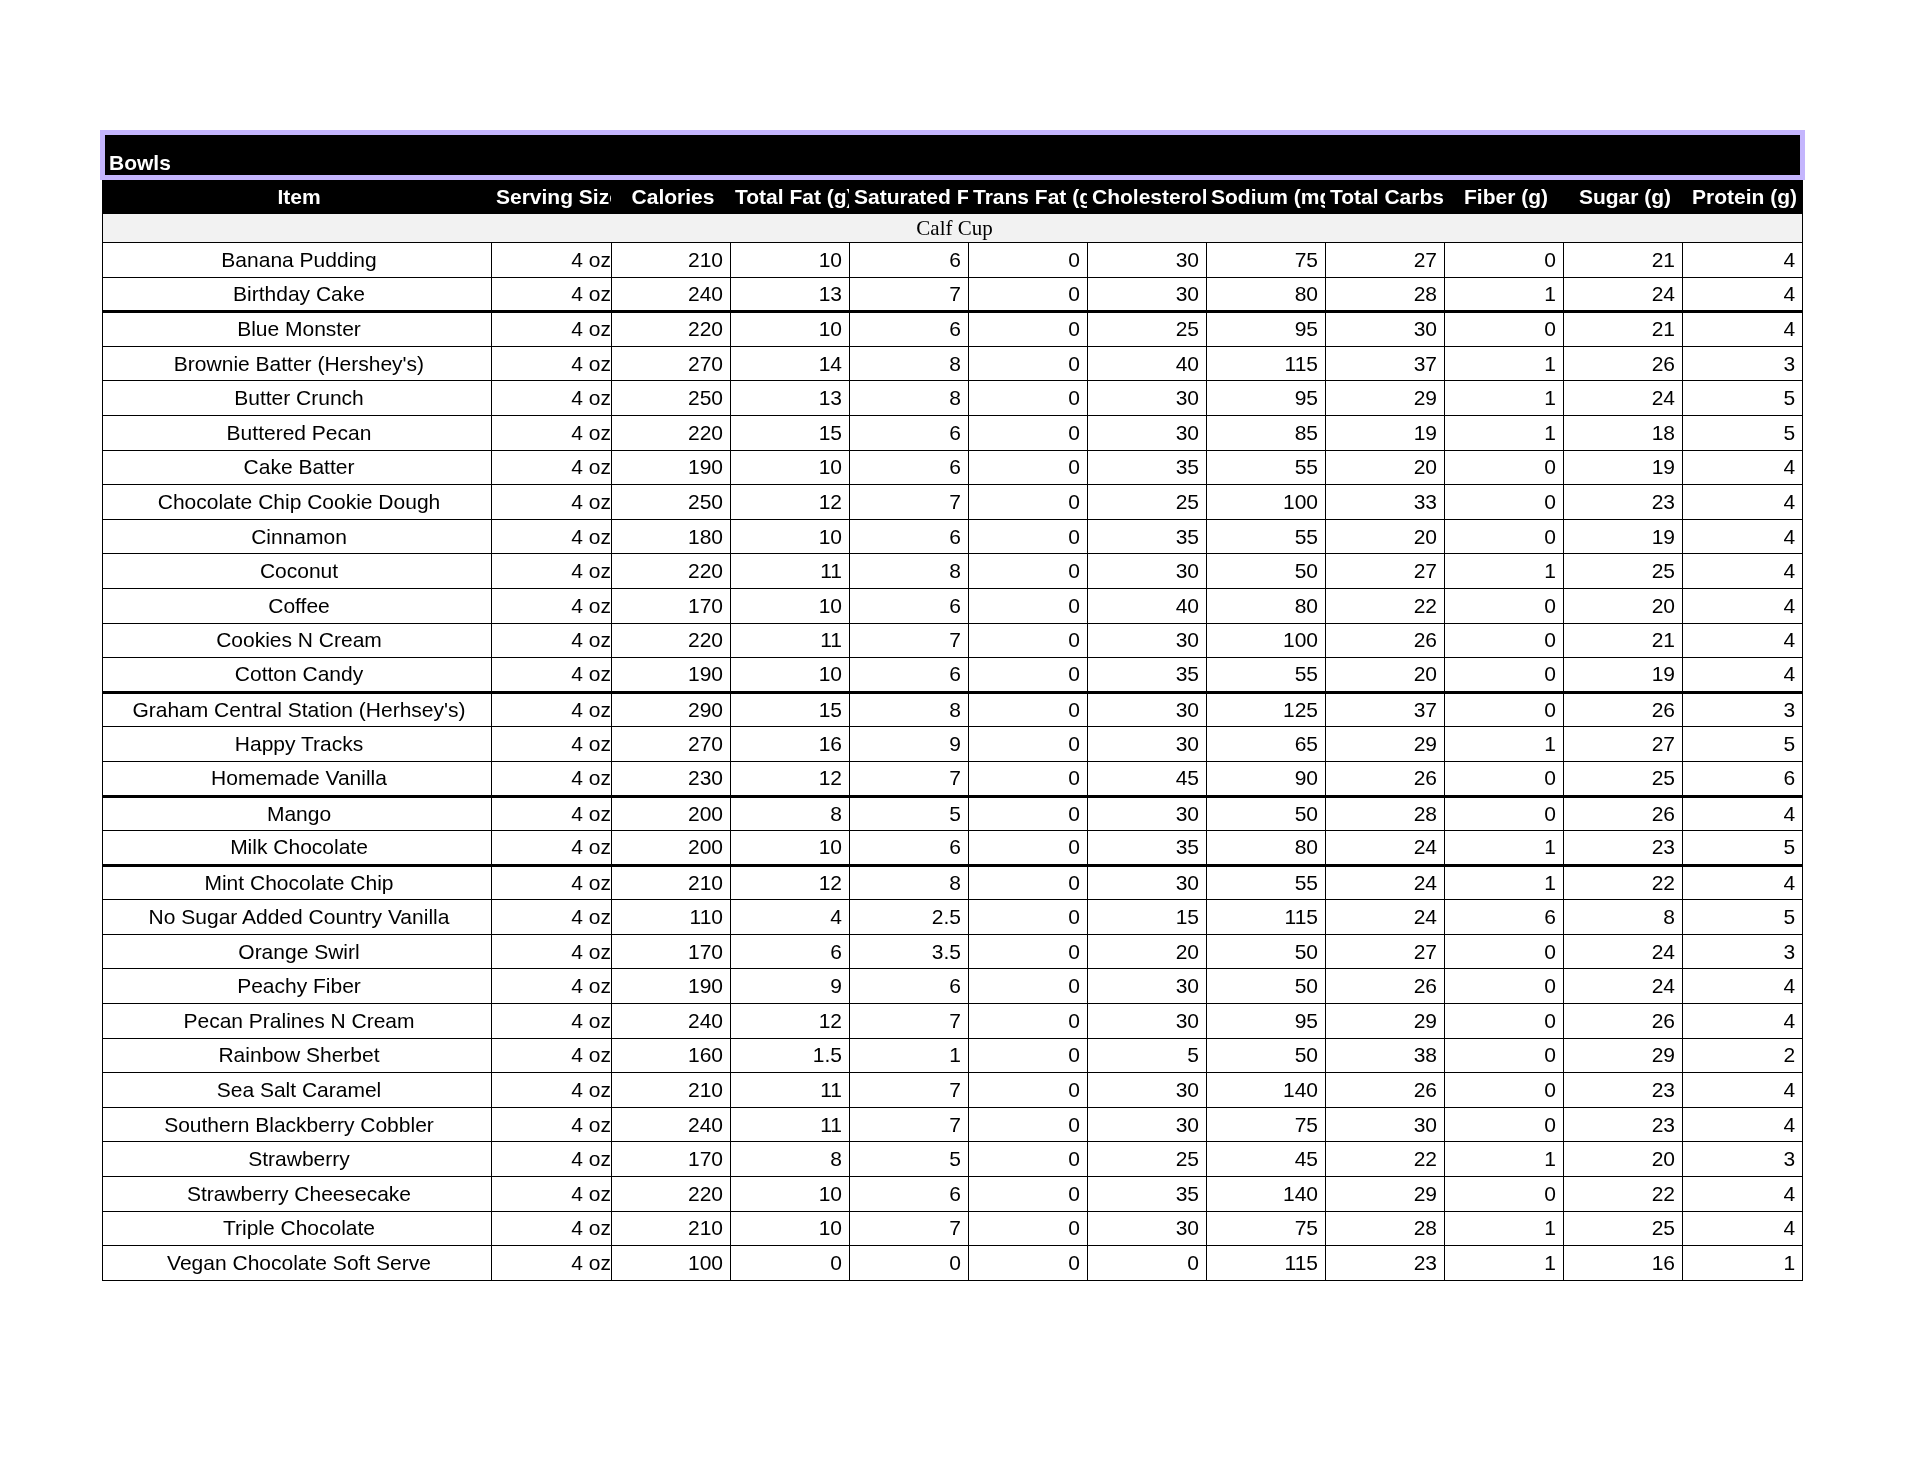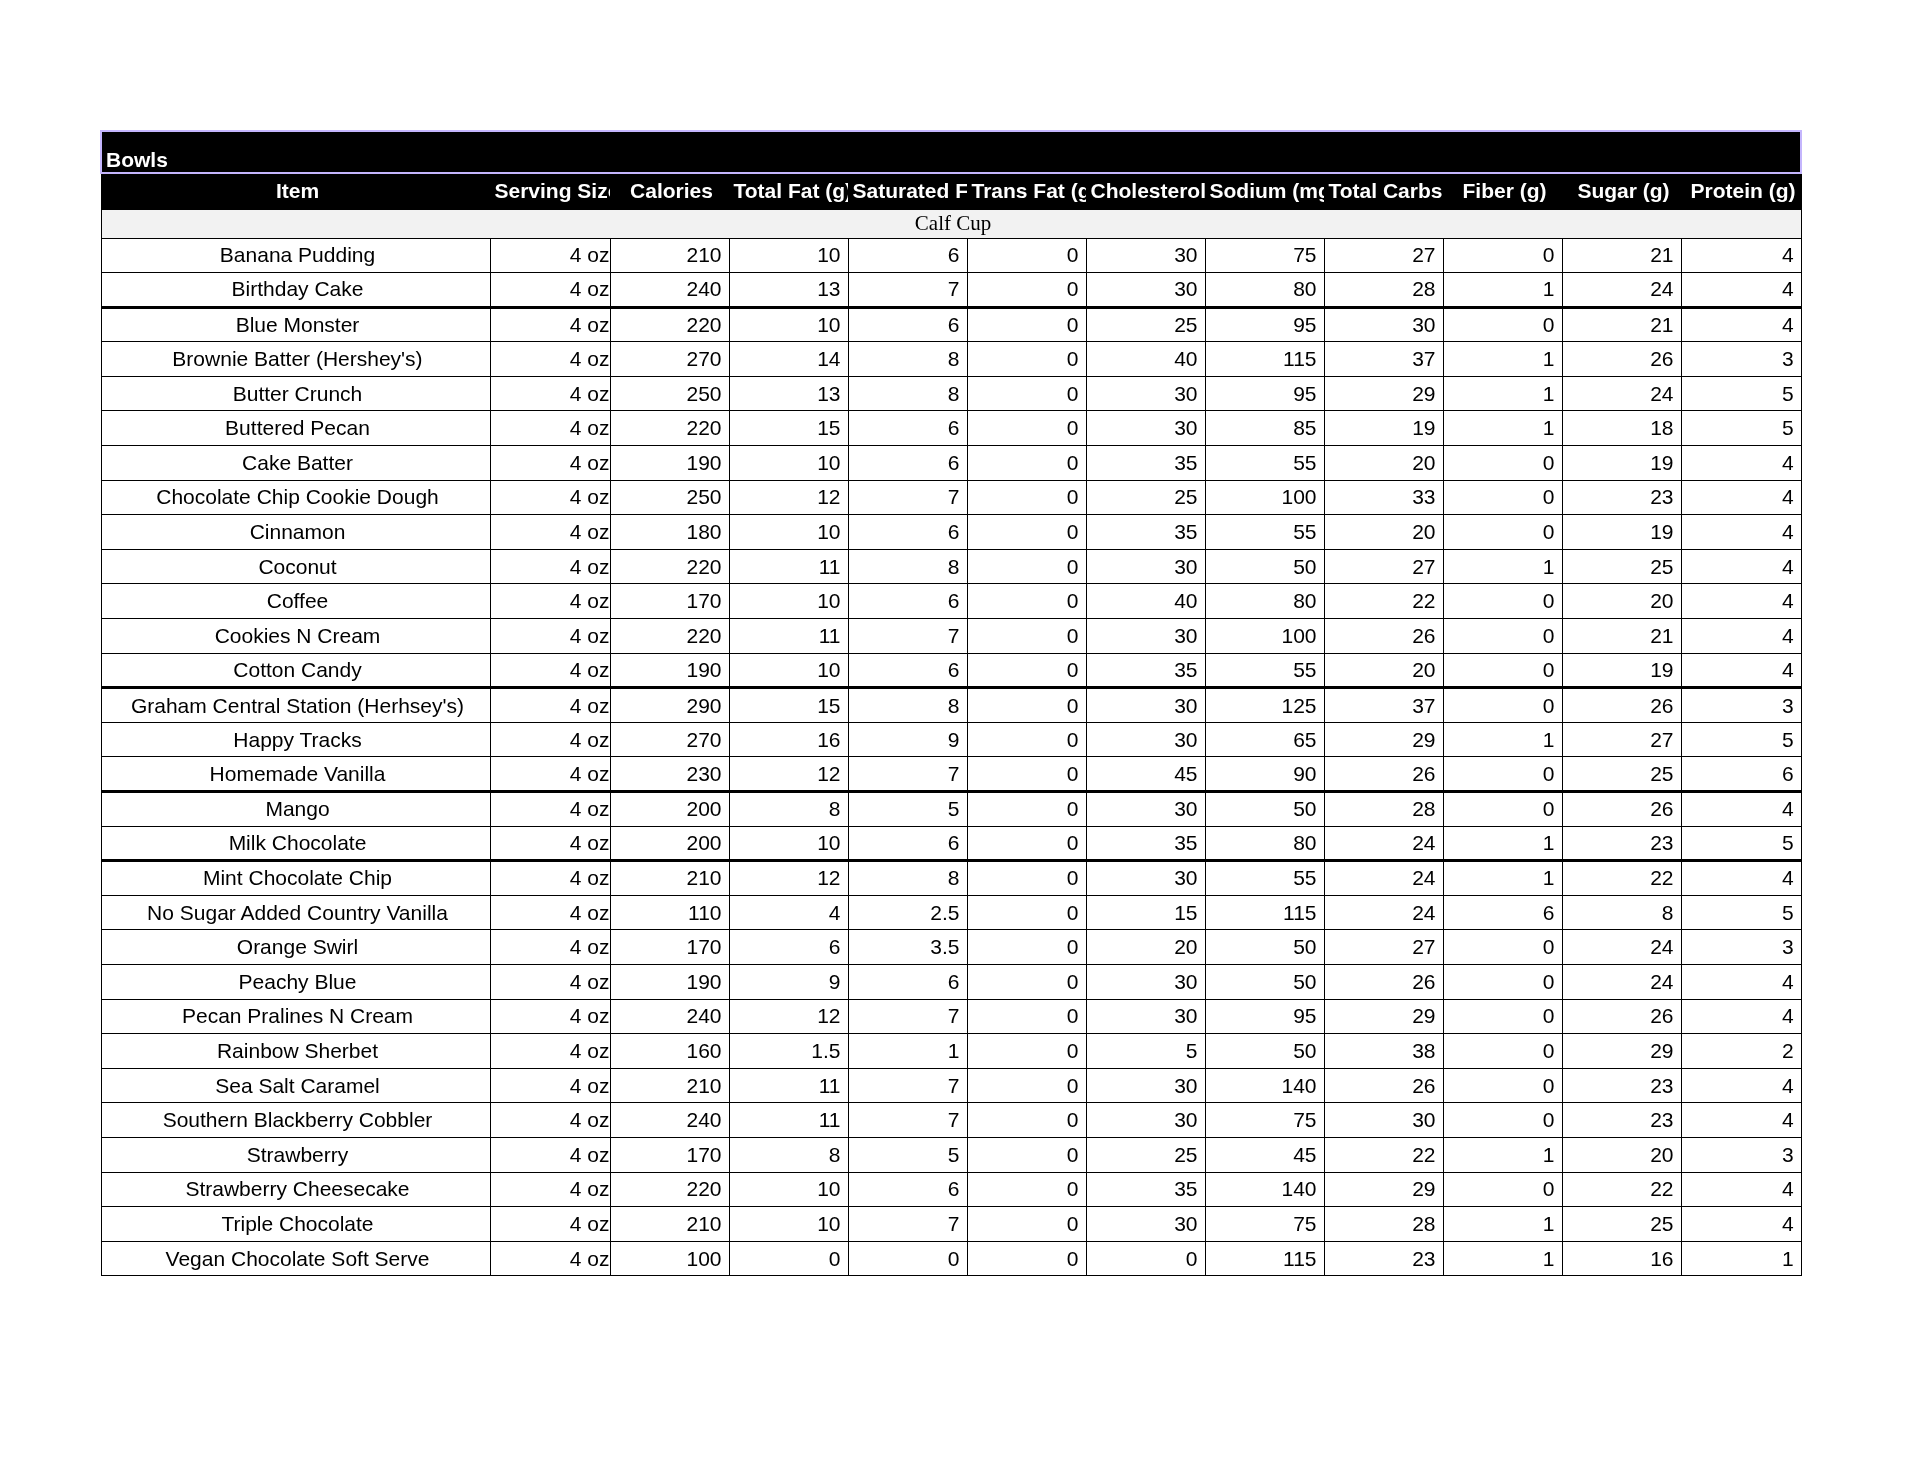--- a/index.html
+++ b/index.html
@@ -29,21 +29,21 @@
     vertical-align: middle;
   }
   tr.title-row th {
     background: #000000;
     color: #ffffff;
     font-weight: bold;
     font-size: 21px;
     text-align: left;
     padding: 16px 0 0 4px;
     height: 35px;
-    border: 2px solid #c4b5fd;
+    border: 5px solid #c4b5fd;
   }
   tr.header-row th {
     background: #000000;
     color: #ffffff;
     font-weight: bold;
     font-size: 21px;
     text-align: center;
     padding: 0 0 0 4px;
     height: 36px;
     border: 1px solid #000;
@@ -398,21 +398,21 @@
         <td class="c-num">3.5</td>
         <td class="c-num">0</td>
         <td class="c-num">20</td>
         <td class="c-num">50</td>
         <td class="c-num">27</td>
         <td class="c-num">0</td>
         <td class="c-num">24</td>
         <td class="c-num">3</td>
       </tr>
       <tr>
-        <td class="c-item">Peachy Blue</td>
+        <td class="c-item">Peachy Fiber</td>
         <td class="c-serv">4 oz</td>
         <td class="c-num">190</td>
         <td class="c-num">9</td>
         <td class="c-num">6</td>
         <td class="c-num">0</td>
         <td class="c-num">30</td>
         <td class="c-num">50</td>
         <td class="c-num">26</td>
         <td class="c-num">0</td>
         <td class="c-num">24</td>

